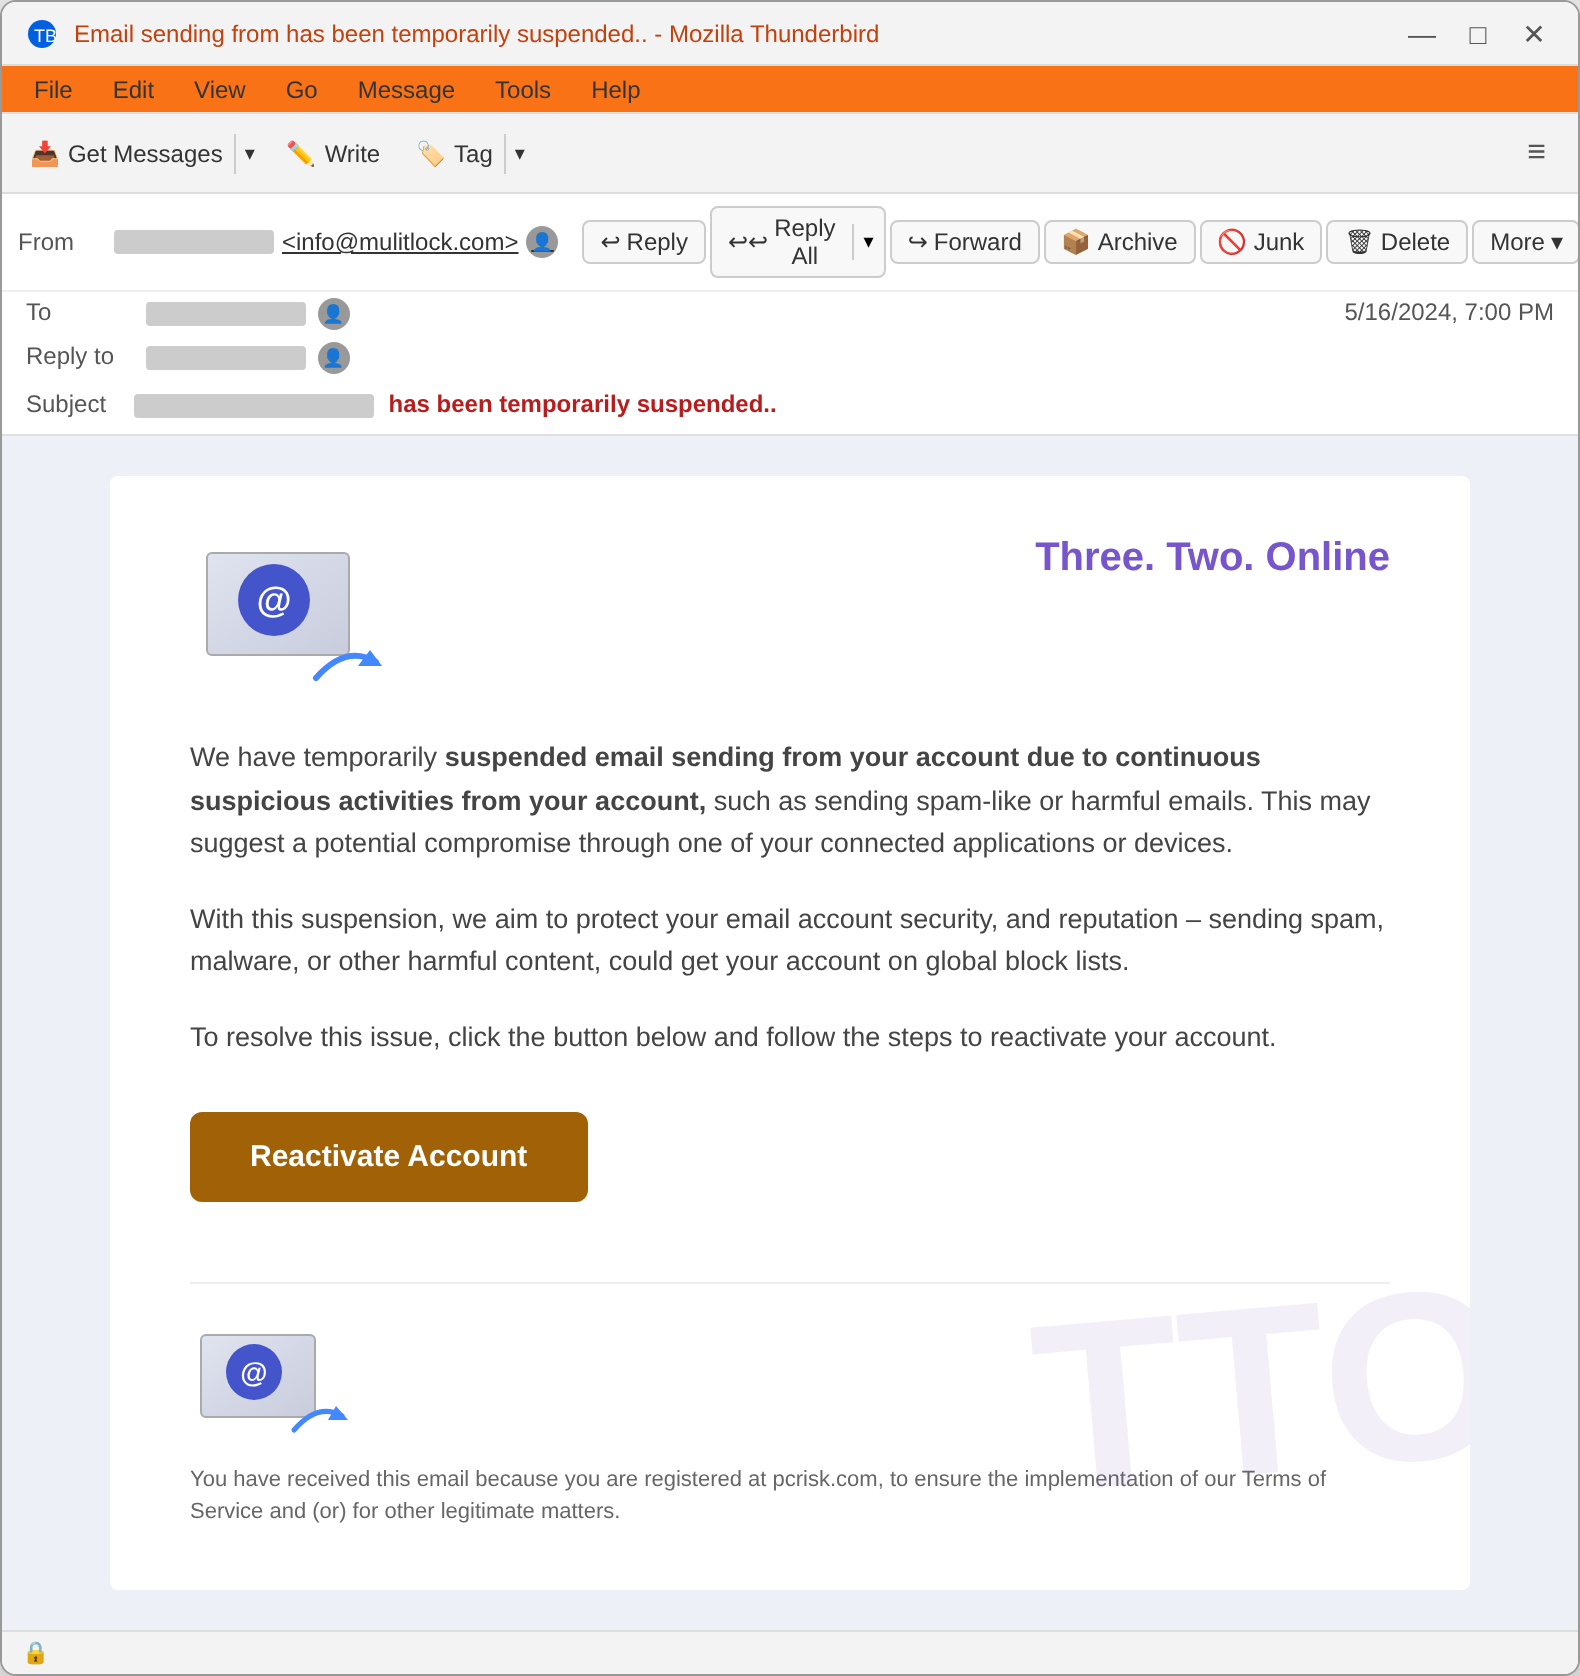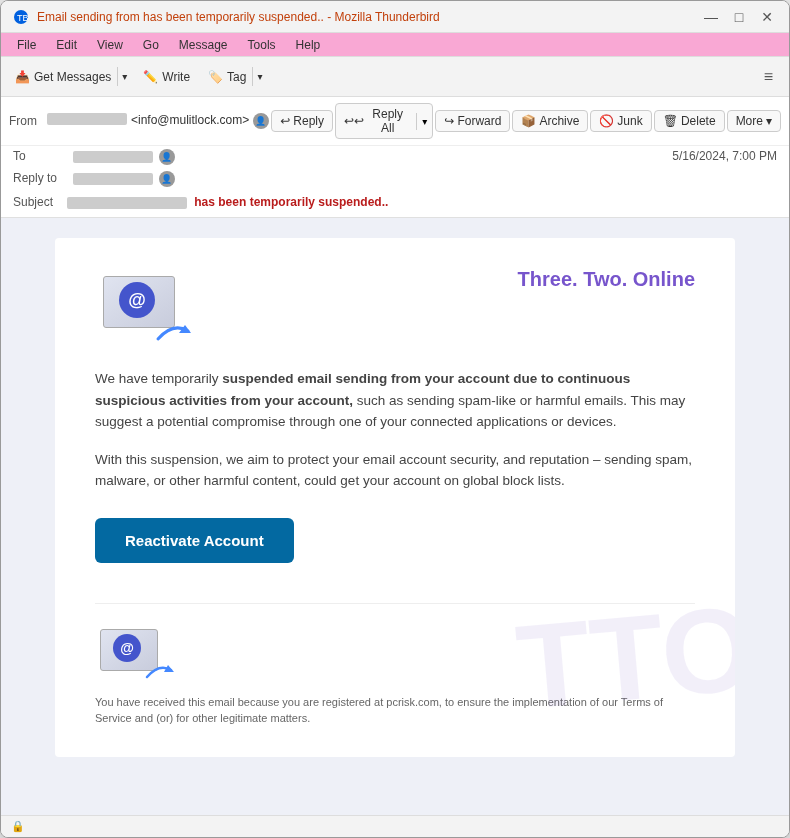--- a/index.html
+++ b/index.html
@@ -9,37 +9,37 @@
     .window { width: 790px; height: 838px; background: #fff; border: 1px solid #999; border-radius: 8px; overflow: hidden; display: flex; flex-direction: column; box-shadow: 0 4px 20px rgba(0,0,0,0.3); }
 
     .title-bar { background: #f3f3f3; height: 32px; display: flex; align-items: center; padding: 0 12px; border-bottom: 1px solid #ddd; user-select: none; }
     .title-bar-icon { width: 16px; height: 16px; margin-right: 8px; }
     .title-bar-icon svg { width: 16px; height: 16px; }
     .title-bar-title { flex: 1; font-size: 12px; color: #c2410c; }
     .window-controls { display: flex; gap: 8px; }
     .win-btn { width: 20px; height: 20px; border: none; background: none; cursor: pointer; display: flex; align-items: center; justify-content: center; font-size: 14px; color: #555; }
 
     
-    .menu-bar { background: #f9a8d4; height: 24px; display: flex; align-items: center; padding: 0 8px; border-bottom: 1px solid #ddd; gap: 4px; }
+    .menu-bar { background: #f97316; height: 24px; display: flex; align-items: center; padding: 0 8px; border-bottom: 1px solid #ddd; gap: 4px; }
     .menu-item { padding: 2px 8px; font-size: 12px; color: #333; cursor: pointer; border-radius: 3px; }
 
     
     .toolbar { background: #f3f3f3; height: 40px; display: flex; align-items: center; padding: 0 8px; border-bottom: 1px solid #ddd; gap: 4px; }
     .toolbar-btn { display: flex; align-items: center; gap: 4px; padding: 4px 8px; border: none; background: none; cursor: pointer; font-size: 12px; color: #333; border-radius: 4px; }
     .toolbar-btn-split { display: flex; align-items: center; }
     .toolbar-btn-split .main-part { padding: 4px 6px; border: none; background: none; cursor: pointer; font-size: 12px; color: #333; border-radius: 4px 0 0 4px; display: flex; align-items: center; gap: 4px; }
     .toolbar-btn-split .arrow-part { padding: 4px 4px; border: none; background: none; cursor: pointer; font-size: 10px; color: #333; border-radius: 0 4px 4px 0; border-left: 1px solid #ccc; }
     .toolbar-spacer { flex: 1; }
     .toolbar-hamburger { padding: 4px 8px; border: none; background: none; cursor: pointer; font-size: 16px; color: #555; }
 
     
     .email-header { background: #fff; border-bottom: 1px solid #e0e0e0; }
-    .header-actions { display: flex; align-items: center; padding: 6px 8px; border-bottom: 1px solid #eee; gap: 2px; }
+    .header-actions { display: flex; align-items: center; padding: 6px 8px; border-bottom: 1px solid #eee; gap: 12px; }
     .from-label { font-size: 12px; color: #555; margin-right: 8px; font-weight: 500; }
-    .from-value { flex: 1; font-size: 12px; color: #333; display: flex; gap: 4px; }
+    .from-value { flex: 1; font-size: 12px; color: #333; display: flex; align-items: center; gap: 4px; text-decoration: underline; }
     .blurred { background: #ccc; width: 80px; height: 12px; border-radius: 2px; display: inline-block; }
     .action-buttons { display: flex; align-items: center; gap: 2px; margin-left: auto; }
     .action-btn { display: flex; align-items: center; gap: 3px; padding: 3px 8px; border: 1px solid #ccc; background: #f8f8f8; cursor: pointer; font-size: 12px; color: #333; border-radius: 4px; }
     .action-btn-split { display: flex; align-items: center; border: 1px solid #ccc; border-radius: 4px; overflow: hidden; background: #f8f8f8; }
     .action-btn-split .main { padding: 3px 8px; border: none; background: none; cursor: pointer; font-size: 12px; color: #333; display: flex; align-items: center; gap: 3px; }
     .action-btn-split .arr { padding: 3px 5px; border: none; border-left: 1px solid #ccc; background: none; cursor: pointer; font-size: 10px; }
     .more-btn { padding: 3px 8px; border: 1px solid #ccc; background: #f8f8f8; cursor: pointer; font-size: 12px; color: #333; border-radius: 4px; display: flex; gap: 3px; }
 
     .header-row { display: flex; align-items: flex-start; padding: 3px 12px; }
     .header-label { width: 60px; font-size: 12px; color: #555; flex-shrink: 0; }
@@ -57,21 +57,21 @@
 
     .watermark { position: absolute; right: -20px; bottom: 40px; opacity: 0.08; font-size: 120px; font-weight: 900; color: #6644bb; transform: rotate(-5deg); line-height: 1; pointer-events: none; }
 
     .brand-header { display: flex; justify-content: space-between; align-items: flex-start; margin-bottom: 20px; }
     .brand-name { color: #7755cc; font-size: 20px; font-weight: 600; }
 
     .email-heading { font-size: 22px; font-weight: 700; color: #222; margin-bottom: 20px; line-height: 1.3; }
     .email-para { font-size: 13.5px; color: #444; line-height: 1.6; margin-bottom: 16px; }
     .bold { font-weight: 700; }
 
-    .reactivate-btn { display: inline-block; background: #0369a1; color: white; padding: 14px 30px; border-radius: 6px; font-size: 15px; font-weight: 600; cursor: pointer; border: none; margin: 10px 0 20px; }
+    .reactivate-btn { display: inline-block; background: #a16207; color: white; padding: 14px 30px; border-radius: 6px; font-size: 15px; font-weight: 600; cursor: pointer; border: none; margin: 10px 0 20px; }
     .footer-text { font-size: 11px; color: #666; line-height: 1.5; }
 
     .status-bar { height: 22px; background: #f3f3f3; border-top: 1px solid #ddd; display: flex; align-items: center; padding: 0 10px; font-size: 11px; color: #555; }
   </style>
 </head>
 <body>
 
 <div class="window">
 
   <div class="title-bar">
@@ -222,20 +222,21 @@
 
         
         <p class="email-para">
           <span>We have temporarily </span><span class="bold">suspended email sending from your account                                    due to continuous suspicious activities from your account,</span><span> such as sending spam-like or harmful emails. This may suggest a potential compromise through one of your connected applications or devices.</span>
         </p>
 
         
         <p class="email-para">With this suspension, we aim to protect your email account security, and reputation – sending spam, malware, or other harmful content, could get your account on global block lists.</p>
 
         
+        <p class="email-para">To resolve this issue, click the button below and follow the steps to reactivate your account.</p>
 
         
         <button class="reactivate-btn">Reactivate Account</button>
 
         
         <div style="margin-top:20px;padding-top:20px;border-top:1px solid #eee;">
           <div style="position:relative;width:80px;height:60px;margin-bottom:10px;">
             <div style="position:absolute;top:5px;left:5px;width:58px;height:42px;background:linear-gradient(145deg,#e0e4f0,#c8ccdc);border:1px solid #aaa;border-radius:3px;"></div>
             <div style="position:absolute;top:10px;left:18px;width:28px;height:28px;border-radius:50%;background:#4455cc;display:flex;align-items:center;justify-content:center;color:white;font-size:14px;font-weight:bold;z-index:2;">@</div>
             <div style="position:absolute;bottom:0;right:0;">

